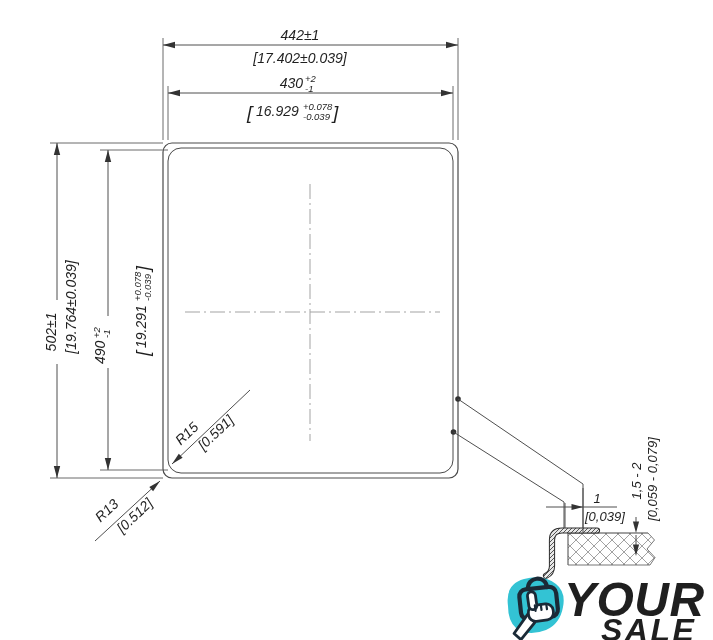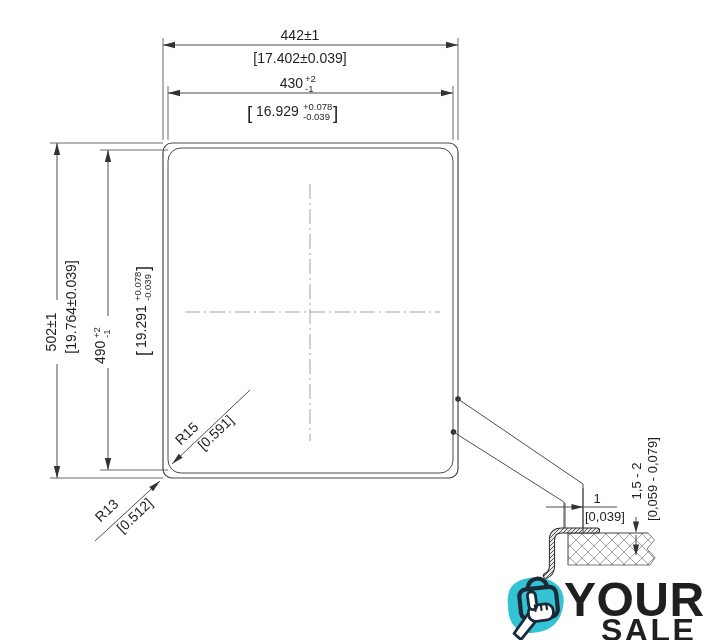--- a/index.html
+++ b/index.html
@@ -1,16 +1,16 @@
 <!DOCTYPE html>
 <html><head>
 <meta charset="utf-8">
 <style>
   html,body{margin:0;padding:0;background:#ffffff;}
-  .page{width:713px;height:640px;position:relative;background:#fff;overflow:hidden;}
+  .page{width:713px;height:640px;position:relative;background:#fff;overflow:hidden;font-style:italic;}
   svg text{font-family:"Liberation Sans",sans-serif;fill:#1f1f1f;}
   .t-dim{font-size:14px;}
   .t-small{font-size:9.5px;}
   .t-brk{font-size:19px;}
   .t-brk2{font-size:18px;}
   .t-sec{font-size:13px;}
   .dl{stroke:#4f4f4f;stroke-width:1;fill:none;}
   .ext{stroke:#5a5a5a;stroke-width:0.9;fill:none;}
   .arrow{fill:#333;stroke:none;}
   .cl{stroke:#a3a3a3;stroke-width:1;fill:none;stroke-dasharray:15 4 2 4;}

